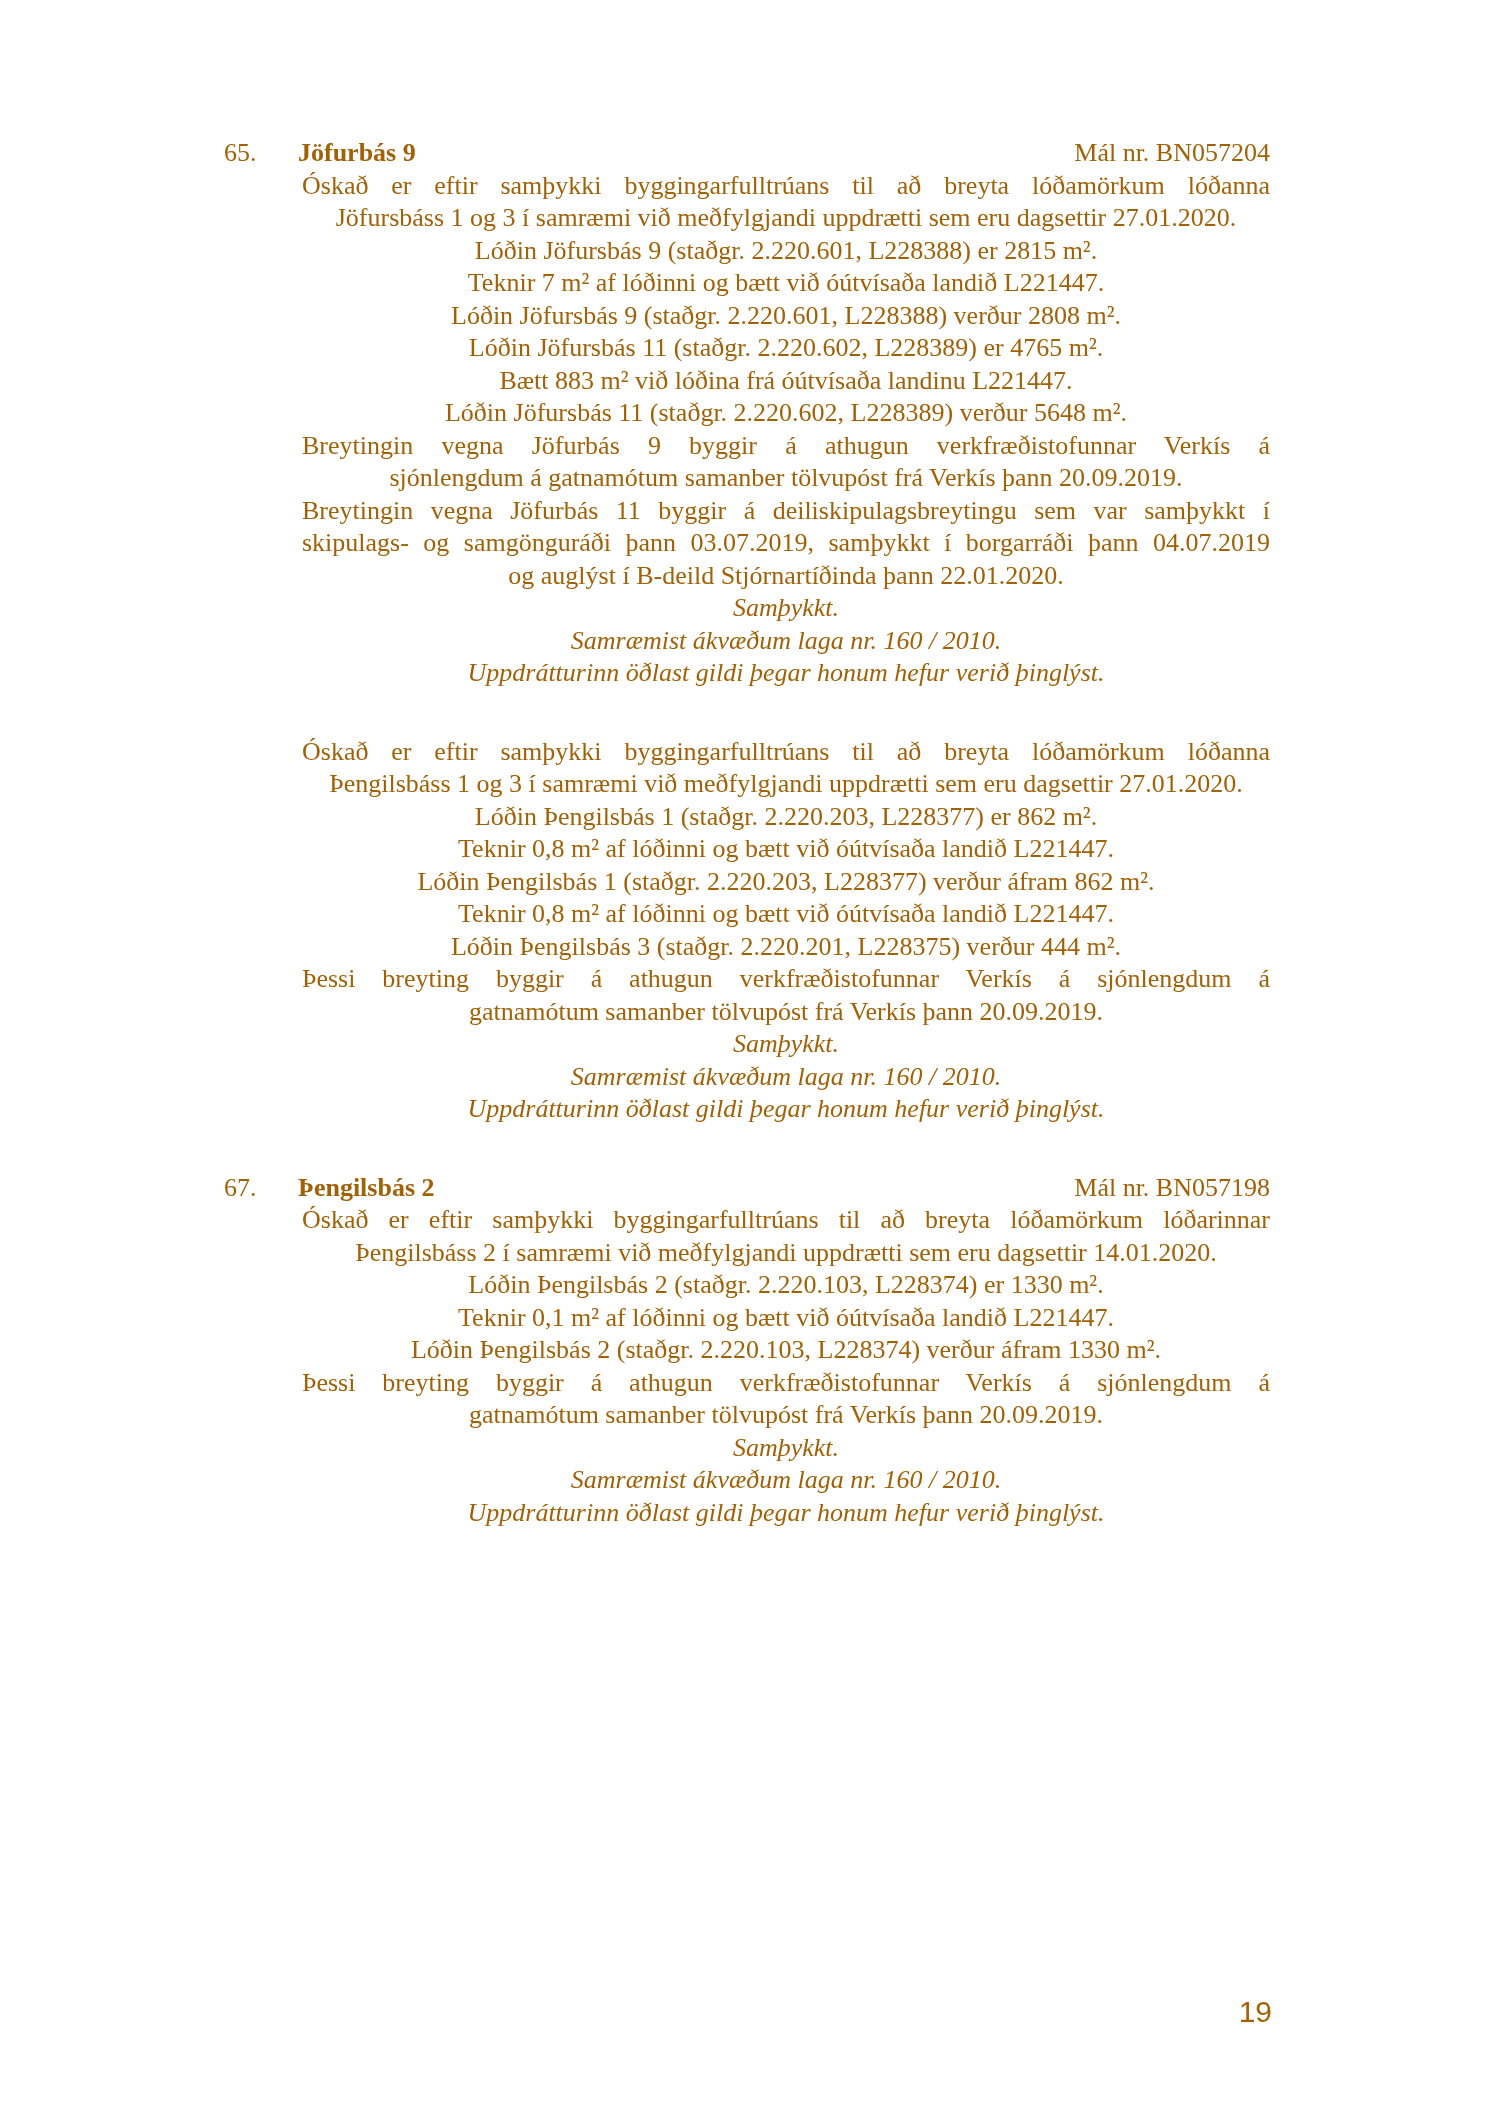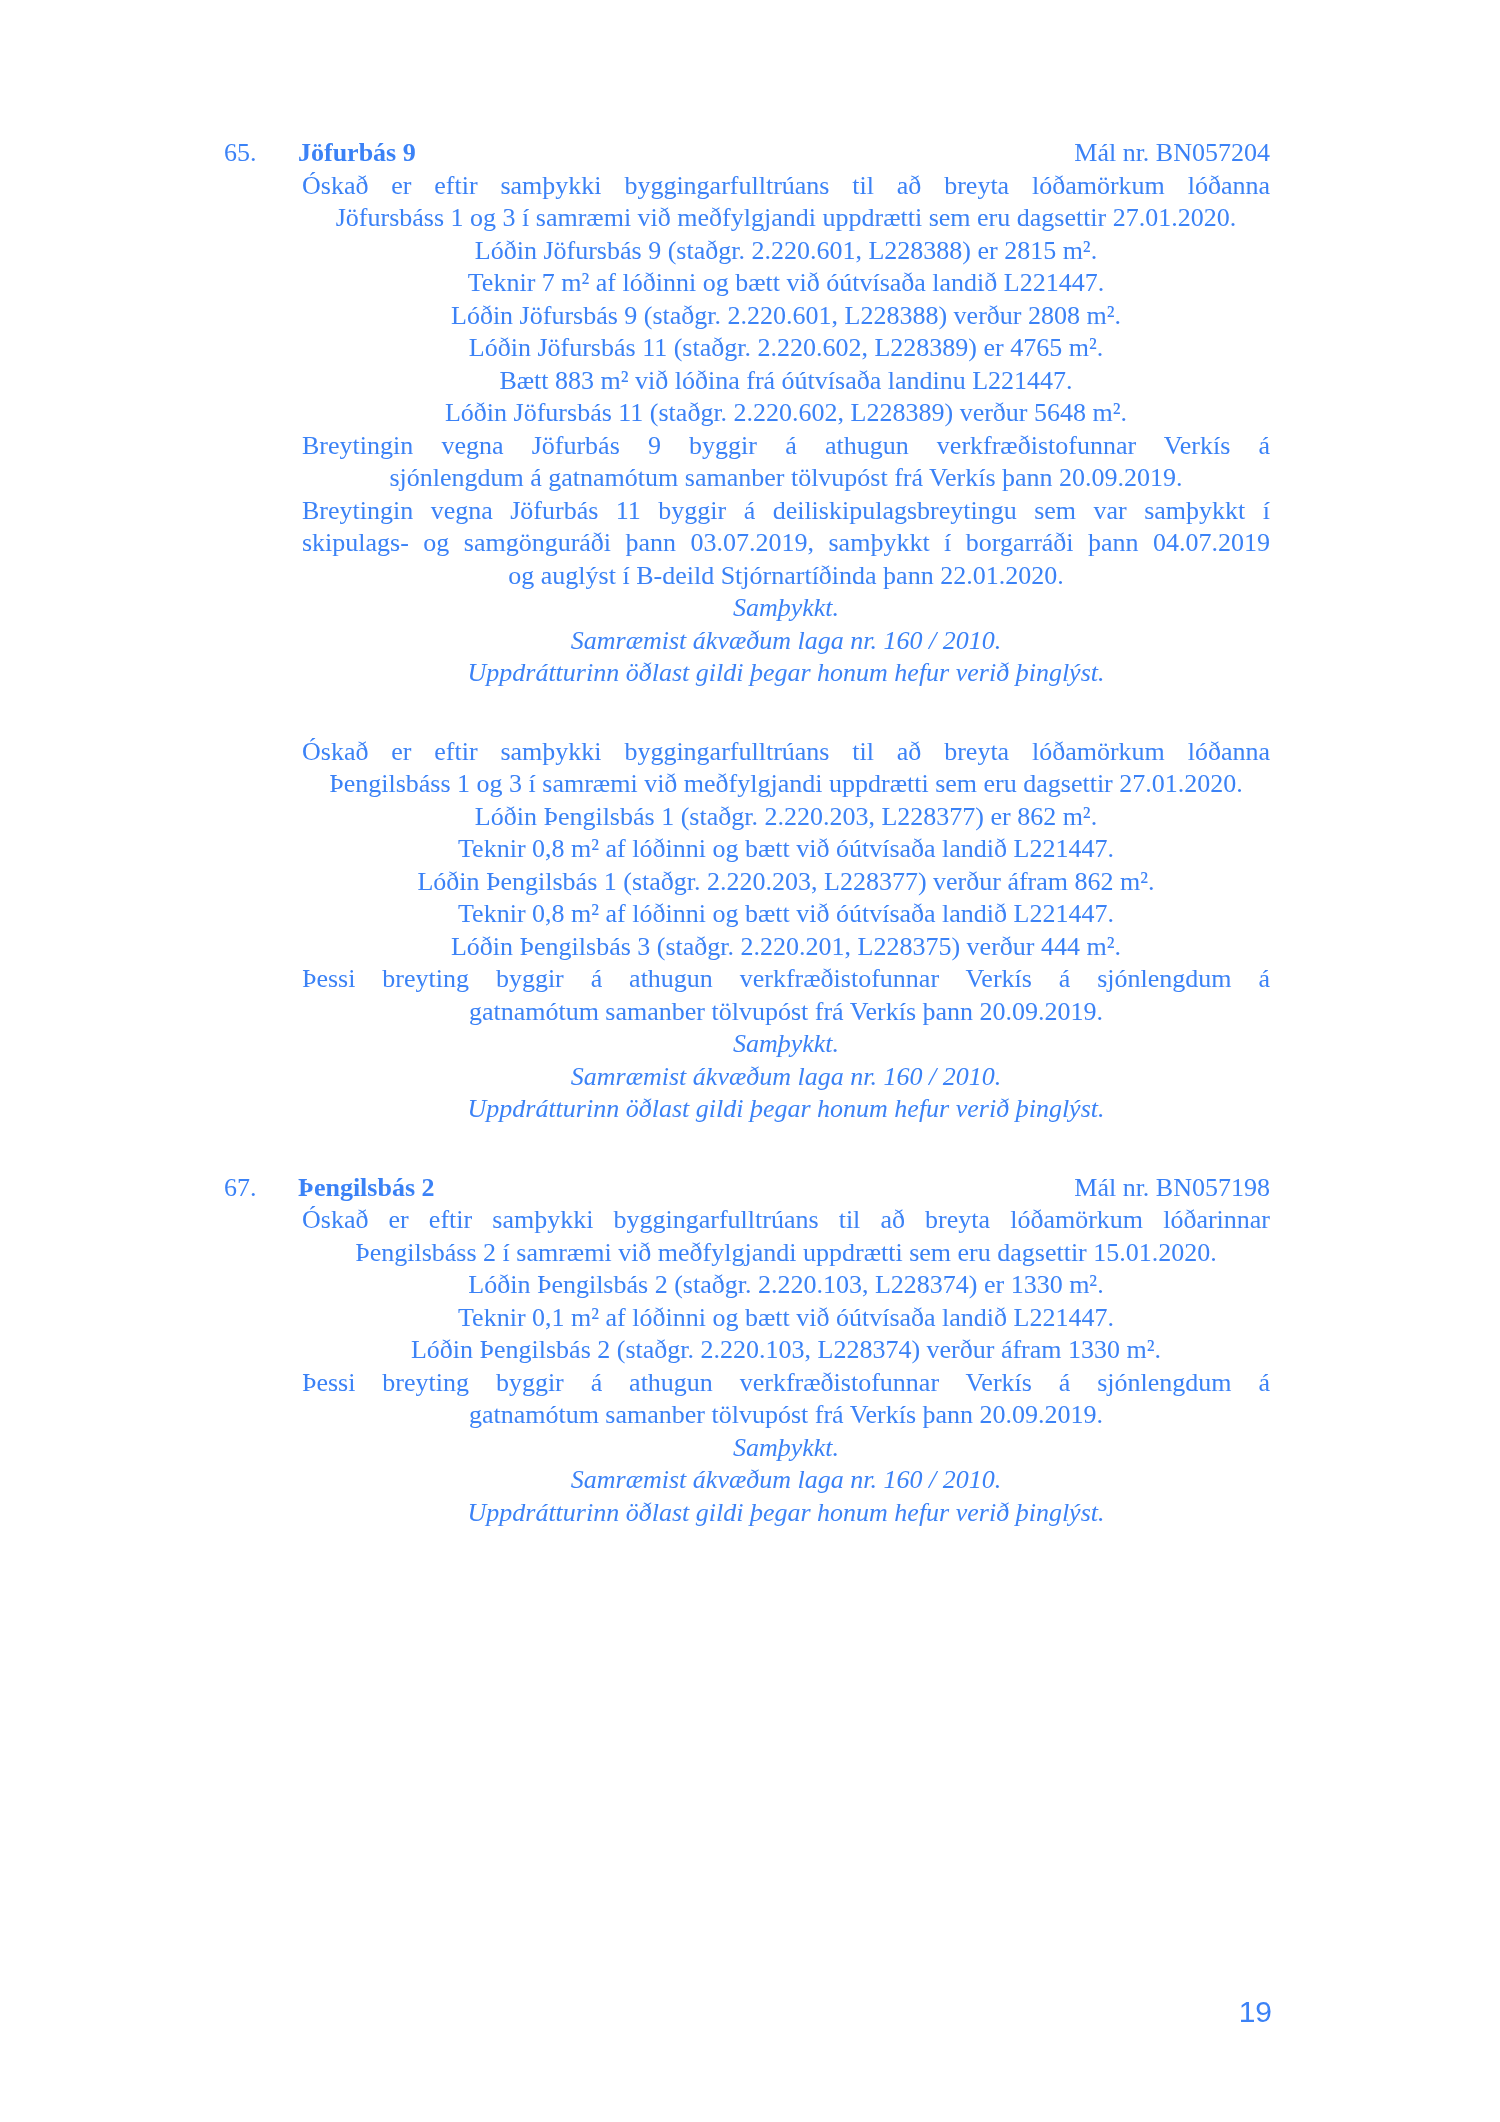--- a/index.html
+++ b/index.html
@@ -5,21 +5,21 @@
   html, body {
     margin: 0;
     padding: 0;
     background: #ffffff;
   }
   .page {
     position: relative;
     width: 1500px;
     height: 2122px;
     background: #ffffff;
-    color: #3b82f6;
+    color: #a16207;
     font-family: "Liberation Serif", "DejaVu Serif", serif;
     font-size: 26px;
     line-height: 32.5px;
     overflow: hidden;
   }
   .content {
     position: absolute;
     left: 224px;
     top: 137px;
     width: 1046px;
@@ -117,21 +117,21 @@
     </div>
 
     <div class="section">
       <div class="sec-head">
         <span class="sec-num">67.</span>
         <span class="sec-title">Þengilsbás 2</span>
         <span class="sec-case">Mál nr. BN057198</span>
       </div>
       <div class="sec-body">
         <div class="line justify">Óskað er eftir samþykki byggingarfulltrúans til að breyta lóðamörkum lóðarinnar</div>
-        <div class="line">Þengilsbáss 2 í samræmi við meðfylgjandi uppdrætti sem eru dagsettir 15.01.2020.</div>
+        <div class="line">Þengilsbáss 2 í samræmi við meðfylgjandi uppdrætti sem eru dagsettir 14.01.2020.</div>
         <div class="line">Lóðin Þengilsbás 2 (staðgr. 2.220.103, L228374) er 1330 m².</div>
         <div class="line">Teknir 0,1 m² af lóðinni og bætt við óútvísaða landið L221447.</div>
         <div class="line">Lóðin Þengilsbás 2 (staðgr. 2.220.103, L228374) verður áfram 1330 m².</div>
         <div class="line justify">Þessi breyting byggir á athugun verkfræðistofunnar Verkís á sjónlengdum á</div>
         <div class="line">gatnamótum samanber tölvupóst frá Verkís þann 20.09.2019.</div>
         <div class="line italic">Samþykkt.</div>
         <div class="line italic">Samræmist ákvæðum laga nr. 160 / 2010.</div>
         <div class="line italic">Uppdrátturinn öðlast gildi þegar honum hefur verið þinglýst.</div>
       </div>
     </div>

